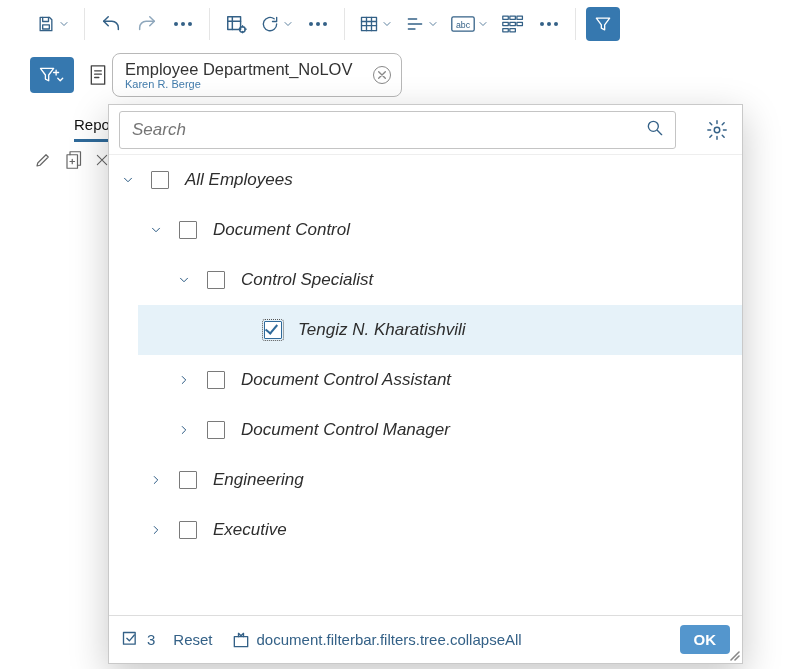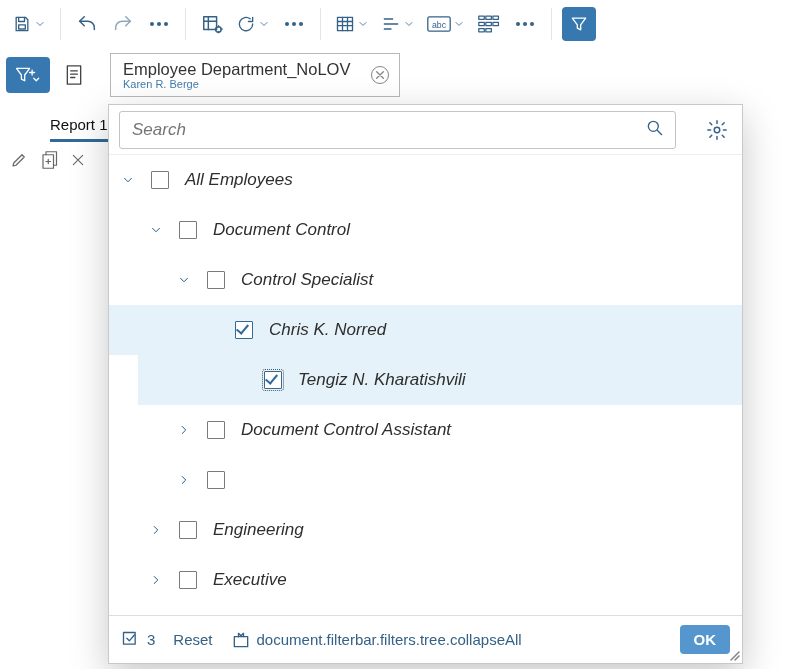--- a/index.html
+++ b/index.html
@@ -7,37 +7,37 @@
     --blue-light:#427cac;
     --selection-bg:#e6f2f9;
     --hover-bg:#f7f7f7;
     --border:#d8d8d8;
     --text:#333;
     --toolbar-sep:#e5e5e5;
     --ok-bg:#5496cd;
   }
   *{box-sizing:border-box;}
   html,body{margin:0;padding:0;font-family:"Segoe UI",Arial,sans-serif;font-size:15px;color:var(--text);background:#fff;}
-  .stage{position:relative;width:800px;height:669px;overflow:hidden;}
+  .stage{position:relative;width:800px;height:669px;overflow:hidden;padding-left:24px;}
 
   
   .toolbar{display:flex;align-items:center;height:48px;padding:0 6px;}
   .tbtn{display:flex;align-items:center;justify-content:center;min-width:32px;height:36px;margin:0 2px;padding:0 4px;border-radius:4px;color:var(--blue);cursor:pointer;position:relative;}
   .tbtn svg{display:block;}
   .tbtn .chev{margin-left:2px;}
   .tsep{width:1px;height:32px;background:var(--toolbar-sep);margin:0 8px;}
   .tbtn.boxed{background:#3678af;color:#fff;border-radius:4px;}
   .dots{display:flex;gap:3px;}
   .dots span{width:4px;height:4px;border-radius:50%;background:var(--blue);}
 
   
   .row2{position:relative;height:54px;display:flex;align-items:center;padding:0 6px;}
   .funnel-btn{display:flex;align-items:center;justify-content:center;width:44px;height:36px;background:#3678af;border-radius:4px;color:#fff;position:relative;}
   .doc-tab{margin-left:10px;width:28px;height:32px;display:flex;align-items:center;justify-content:center;color:#444;}
-  .chip{margin-left:22px;display:flex;flex-direction:column;justify-content:center;height:44px;padding:2px 40px 2px 12px;border:1px solid #b8b8b8;border-radius:0;background:#fff;position:relative;min-width:290px;}
+  .chip{margin-left:0;display:flex;flex-direction:column;justify-content:center;height:44px;padding:2px 40px 2px 12px;border:1px solid #b8b8b8;border-radius:8px;background:#fff;position:relative;min-width:290px;}
   .chip .title{font-size:16.5px;color:#333;line-height:1.1;}
   .chip .sub{font-size:11px;color:var(--blue-light);line-height:1.1;}
   .chip .close{position:absolute;right:10px;top:50%;transform:translateY(-50%);width:18px;height:18px;border:1.4px solid #888;border-radius:50%;display:flex;align-items:center;justify-content:center;color:#888;font-size:11px;}
 
   
   .tabs{height:40px;display:flex;align-items:flex-end;padding:0 10px 0 50px;}
   .tab-active{font-size:15px;color:#111;padding:6px 0;border-bottom:3px solid #2f6a9a;}
 
   .mini-tools{display:flex;align-items:center;height:36px;padding:0 10px;gap:12px;color:#666;}
   .mini-tools svg{display:block;}
@@ -285,25 +285,20 @@
           </div>
           <div class="node" style="padding-left: 64px;">
             <span class="caret">
               <svg width="14" height="14" viewBox="0 0 24 24">
                 <path class="ic" d="M6 9l6 6 6-6"></path>
               </svg>
             </span>
             <span class="cbox"></span>
             <span class="nlabel">Control Specialist</span>
           </div>
-          <div class="node sel" style="padding-left: 92px;">
-            <span class="caret"></span>
-            <span class="cbox checked"></span>
-            <span class="nlabel">Chris K. Norred</span>
-          </div>
           <div class="node sel" style="padding-left: 92px; margin-left: 29px;">
             <span class="caret"></span>
             <span class="cbox checked focus"></span>
             <span class="nlabel">Tengiz N. Kharatishvili</span>
           </div>
           <div class="node" style="padding-left: 64px;">
             <span class="caret">
               <svg width="14" height="14" viewBox="0 0 24 24">
                 <path class="ic" d="M9 6l6 6-6 6"></path>
               </svg>
@@ -311,20 +306,21 @@
             <span class="cbox"></span>
             <span class="nlabel">Document Control Assistant</span>
           </div>
           <div class="node" style="padding-left: 64px;">
             <span class="caret">
               <svg width="14" height="14" viewBox="0 0 24 24">
                 <path class="ic" d="M9 6l6 6-6 6"></path>
               </svg>
             </span>
             <span class="cbox"></span>
+            <span class="nlabel">Document Control Manager</span>
           </div>
           <div class="node" style="padding-left: 36px;">
             <span class="caret">
               <svg width="14" height="14" viewBox="0 0 24 24">
                 <path class="ic" d="M9 6l6 6-6 6"></path>
               </svg>
             </span>
             <span class="cbox"></span>
             <span class="nlabel">Engineering</span>
           </div>

